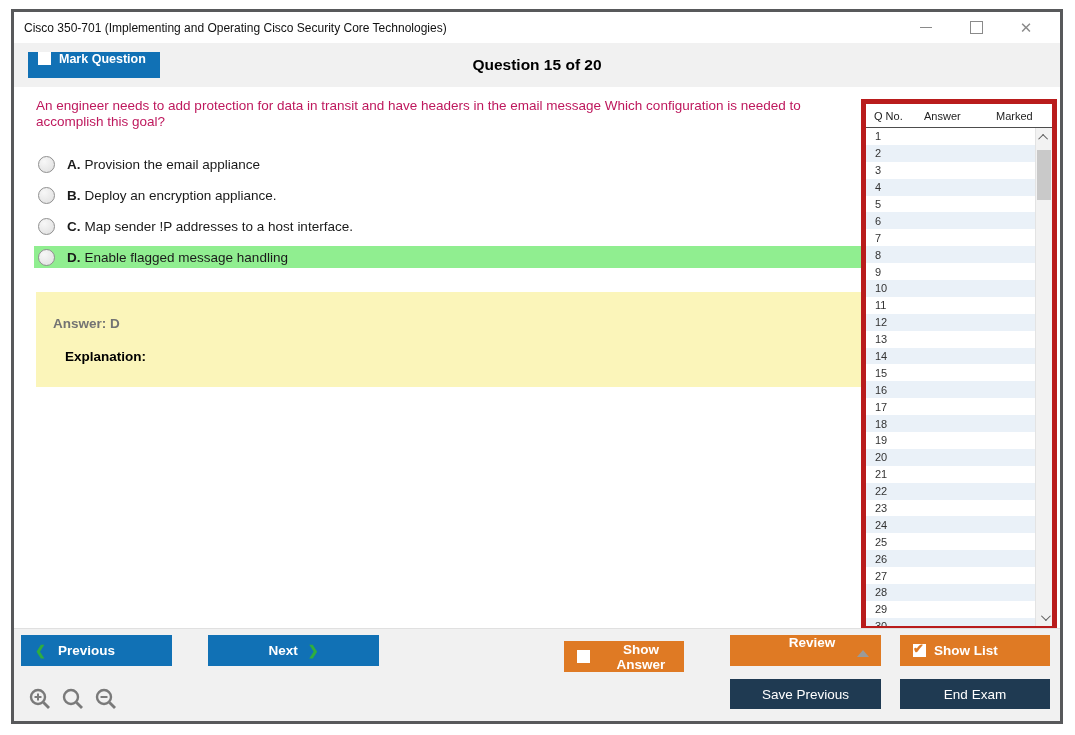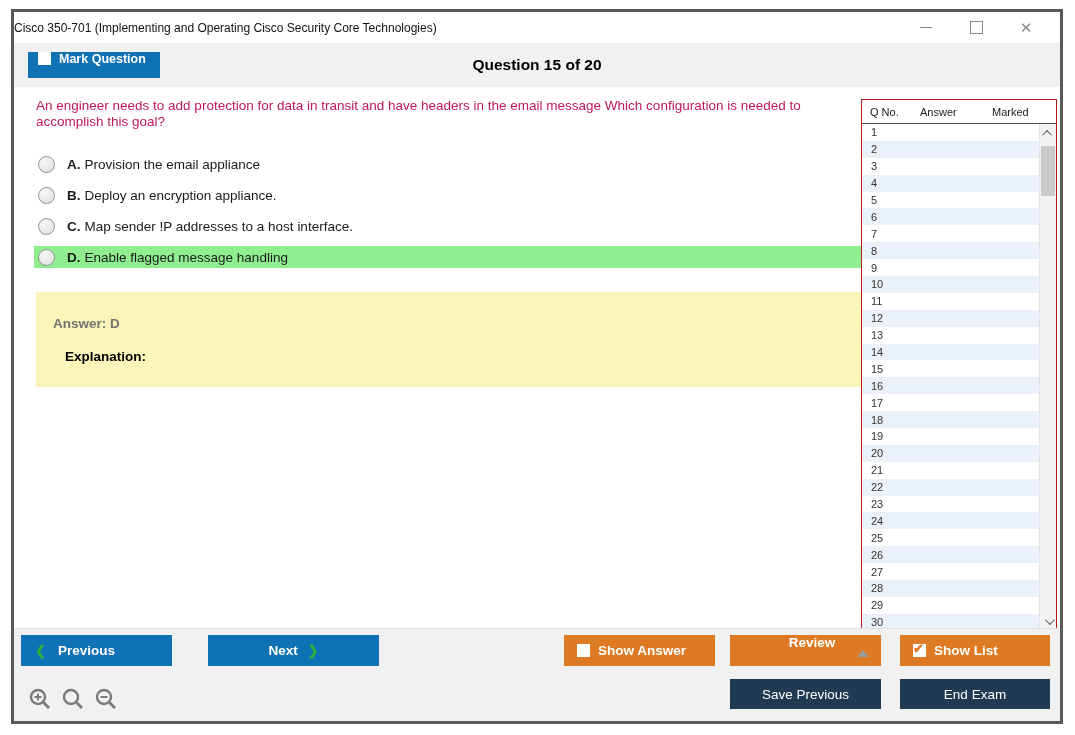--- a/index.html
+++ b/index.html
@@ -7,21 +7,21 @@
   body { position: relative; overflow: hidden; }
 
   .window {
     position: absolute; left: 11px; top: 9px; width: 1052px; height: 715px;
     border: 3px solid #58595b; background: #fff; display: flex; flex-direction: column;
   }
 
   
   .titlebar {
     height: 31px; background: #ffffff; display: flex; align-items: center;
-    padding: 0 8px 0 0; flex: 0 0 31px;
+    padding: 0 8px 0 10px; flex: 0 0 31px;
   }
   .titlebar-text { font-size: 12px; color: #111; }
   .win-controls { margin-left: auto; display: flex; align-items: center; gap: 34px; padding-right: 18px; }
   .win-btn { color: #8a8a8a; font-size: 14px; line-height: 1; cursor: default; display: inline-flex; align-items: center; justify-content: center; width: 16px; height: 16px; }
   .win-btn.min::before { content: ""; width: 12px; height: 0; border-top: 1px solid #8a8a8a; display: block; }
   .win-btn.max::before { content: ""; width: 11px; height: 11px; border: 1px solid #8a8a8a; display: block; }
   .win-btn.close { font-size: 15px; color: #8a8a8a; }
 
   
   .toolbar {
@@ -65,21 +65,21 @@
   .answer-box {
     position: absolute; left: 22px; top: 205px; width: 828px; height: 95px;
     background: #fbf5ba; padding: 24px 16px 0 17px;
   }
   .answer-line { font-weight: bold; font-size: 13.5px; color: #737373; }
   .explanation-line { font-weight: bold; font-size: 13.5px; color: #000; margin-top: 18px; padding-left: 12px; }
 
   
   .qlist {
     position: absolute; left: 847px; top: 12px; width: 196px; height: 532px;
-    border: 1px solid #b91c1c; background: #fff; display: flex; flex-direction: column;
+    border: 5px solid #b91c1c; background: #fff; display: flex; flex-direction: column;
   }
   .qlist-header {
     height: 24px; flex: 0 0 24px; display: flex; align-items: center;
     border-bottom: 1px solid #4d4d4d; background: #fff;
     font-size: 11px; color: #222;
   }
   .qlist-header .h1 { flex: 0 0 58px; padding-left: 8px; }
   .qlist-header .h2 { flex: 0 0 72px; }
   .qlist-header .h3 { flex: 1 1 auto; }
   .qlist-body { flex: 1 1 auto; display: flex; overflow: hidden; }
@@ -109,21 +109,21 @@
     display: flex; align-items: center; font-size: 13.5px; color: #fff;
   }
   .blue { background: #1171b5; font-weight: bold; }
   .orange { background: #df7a24; font-weight: 600; }
   .navy { background: #1f3a52; font-weight: 400; justify-content: center; }
   .chevron-green { color: #2fae3e; font-size: 13px; font-weight: bold; }
   .btn-prev { left: 7px; top: 6px; width: 151px; padding-left: 14px; }
   .btn-prev .chevron-green { margin-right: 12px; }
   .btn-next { left: 177px; top: 6px; width: 171px; justify-content: center; margin-left: 17px; }
   .btn-next .chevron-green { margin-left: 10px; }
-  .btn-show-answer { left: 550px; top: 6px; width: 151px; padding-left: 13px; }
+  .btn-show-answer { left: 550px; top: 12px; width: 120px; padding-left: 13px; }
   .btn-review { left: 716px; top: 6px; width: 151px; padding-left: 13px; flex-direction: column; }
   .tri-up {
     margin-left: auto; margin-right: 12px; width: 0; height: 0;
     border-left: 6px solid transparent; border-right: 6px solid transparent;
     border-bottom: 7px solid #9a9a9a;
   }
   .btn-show-list { left: 886px; top: 6px; width: 150px; padding-left: 13px; }
   .btn-save { left: 716px; top: 50px; width: 151px; height: 30px; }
   .btn-end { left: 886px; top: 50px; width: 150px; height: 30px; }
 

